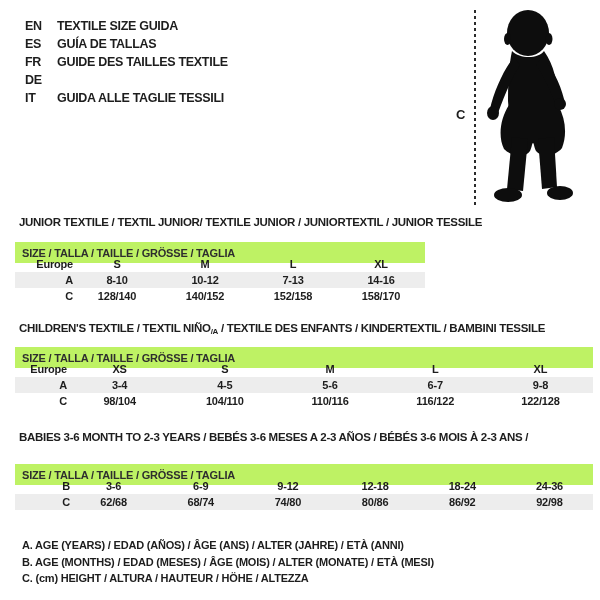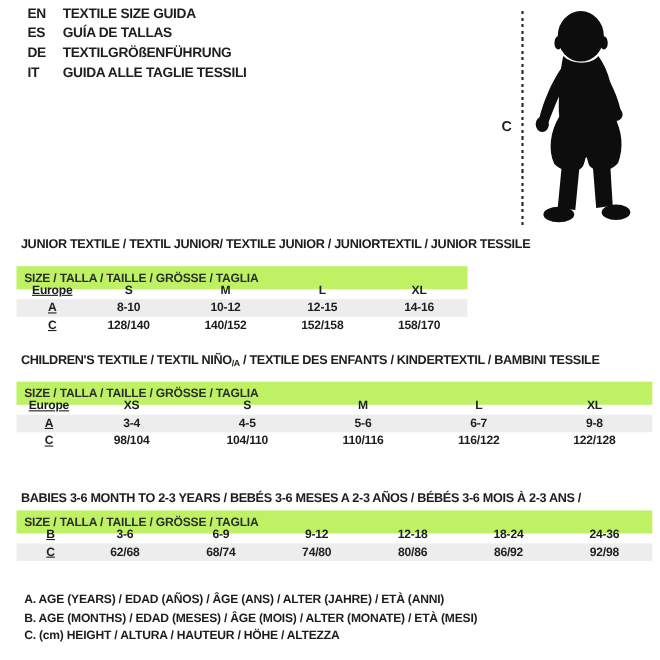--- a/index.html
+++ b/index.html
@@ -1,21 +1,21 @@
 <!DOCTYPE html>
 <html><head>
 <meta charset="utf-8">
 <style>
   html,body { margin:0; padding:0; }
   body { width:600px; height:600px; position:relative; background:#ffffff;
          font-family:"Liberation Sans", sans-serif; color:#1d1d1d; overflow:hidden; }
   .abs { position:absolute; }
 
   
-  .lang-block { top:3px; left:25px; }
+  .lang-block { top:17px; left:25px; }
   .lang-row { display:flex; height:18px; align-items:center;
               font-weight:bold; font-size:12.5px; letter-spacing:-0.3px; white-space:nowrap; }
   .lang-code { width:32px; flex:0 0 32px; }
 
   
   .measure-line { left:474px; top:10px; width:2px; height:198px;
     background:repeating-linear-gradient(to bottom,#2b2b2b 0 3px, transparent 3px 6px); }
   .measure-label { left:456px; top:107px; font-weight:bold; font-size:13px; }
   .baby-svg { left:482px; top:9px; }
 
@@ -27,21 +27,21 @@
   
   .size-bar { left:15px; height:21px; background:#bef264; display:flex; align-items:center;
               padding-left:7px; box-sizing:border-box; font-weight:bold; font-size:11px;
               letter-spacing:-0.2px; color:#2e2e2e; white-space:nowrap; }
 
   
   .tbl { left:15px; }
   .trow { display:flex; height:16px; align-items:center; font-weight:bold; font-size:11px;
           letter-spacing:-0.2px; }
   .trow.shaded { background:#ededed; }
-  .trow .lbl { padding-left:7px; box-sizing:border-box; text-align:center;text-decoration:underline; }
+  .trow .lbl { padding-left:7px; box-sizing:border-box; text-align:right; }
   .t1 .lbl { width:58px; flex:0 0 58px; }
   .t2 .lbl { width:52px; flex:0 0 52px; }
   .t3 .lbl { width:55px; flex:0 0 55px; }
   .trow .cell { flex:1; text-align:center; }
 
   
   .footnotes { left:22px; top:537px; }
   .footnote-line { height:16.5px; line-height:16.5px; font-weight:bold; font-size:11px;
                    letter-spacing:-0.2px; white-space:nowrap; }
 </style>
@@ -51,22 +51,25 @@
 <div class="abs lang-block">
   <div class="lang-row">
     <span class="lang-code">EN</span>
     <span>TEXTILE SIZE GUIDA</span>
   </div>
   <div class="lang-row">
     <span class="lang-code">ES</span>
     <span>GUÍA DE TALLAS</span>
   </div>
   <div class="lang-row">
+    <span class="lang-code">FR</span>
+    <span>GUIDE DES TAILLES TEXTILE</span>
+  </div>
+  <div class="lang-row">
     <span class="lang-code">DE</span>
-    <span>TEXTILGRÖßENFÜHRUNG</span>
   </div>
   <div class="lang-row">
     <span class="lang-code">IT</span>
     <span>GUIDA ALLE TAGLIE TESSILI</span>
   </div>
 </div>
 
 <div class="abs measure-line"></div>
 <div class="abs measure-label">C</div>
 <svg class="abs baby-svg" width="104" height="198" viewBox="0 0 104 198" xmlns="http://www.w3.org/2000/svg">
@@ -94,21 +97,21 @@
     <span class="lbl">Europe</span>
     <span class="cell">S</span>
     <span class="cell">M</span>
     <span class="cell">L</span>
     <span class="cell">XL</span>
   </div>
   <div class="trow shaded">
     <span class="lbl">A</span>
     <span class="cell">8-10</span>
     <span class="cell">10-12</span>
-    <span class="cell">12-15</span>
+    <span class="cell">7-13</span>
     <span class="cell">14-16</span>
   </div>
   <div class="trow">
     <span class="lbl">C</span>
     <span class="cell">128/140</span>
     <span class="cell">140/152</span>
     <span class="cell">152/158</span>
     <span class="cell">158/170</span>
   </div>
 </div>
@@ -135,21 +138,21 @@
   <div class="trow">
     <span class="lbl">C</span>
     <span class="cell">98/104</span>
     <span class="cell">104/110</span>
     <span class="cell">110/116</span>
     <span class="cell">116/122</span>
     <span class="cell">122/128</span>
   </div>
 </div>
 
-<div class="abs sec-title" style="top:444px">
+<div class="abs sec-title" style="top:428px">
   <div>BABIES 3-6 MONTH TO 2-3 YEARS / BEBÉS 3-6 MESES A 2-3 AÑOS / BÉBÉS 3-6 MOIS À 2-3 ANS /</div>
 </div>
 <div class="abs size-bar" style="top:464px; width:578px">SIZE / TALLA / TAILLE / GRÖSSE / TAGLIA</div>
 <div class="abs tbl t3" style="top:478px; width:578px">
   <div class="trow">
     <span class="lbl">B</span>
     <span class="cell">3-6</span>
     <span class="cell">6-9</span>
     <span class="cell">9-12</span>
     <span class="cell">12-18</span>

